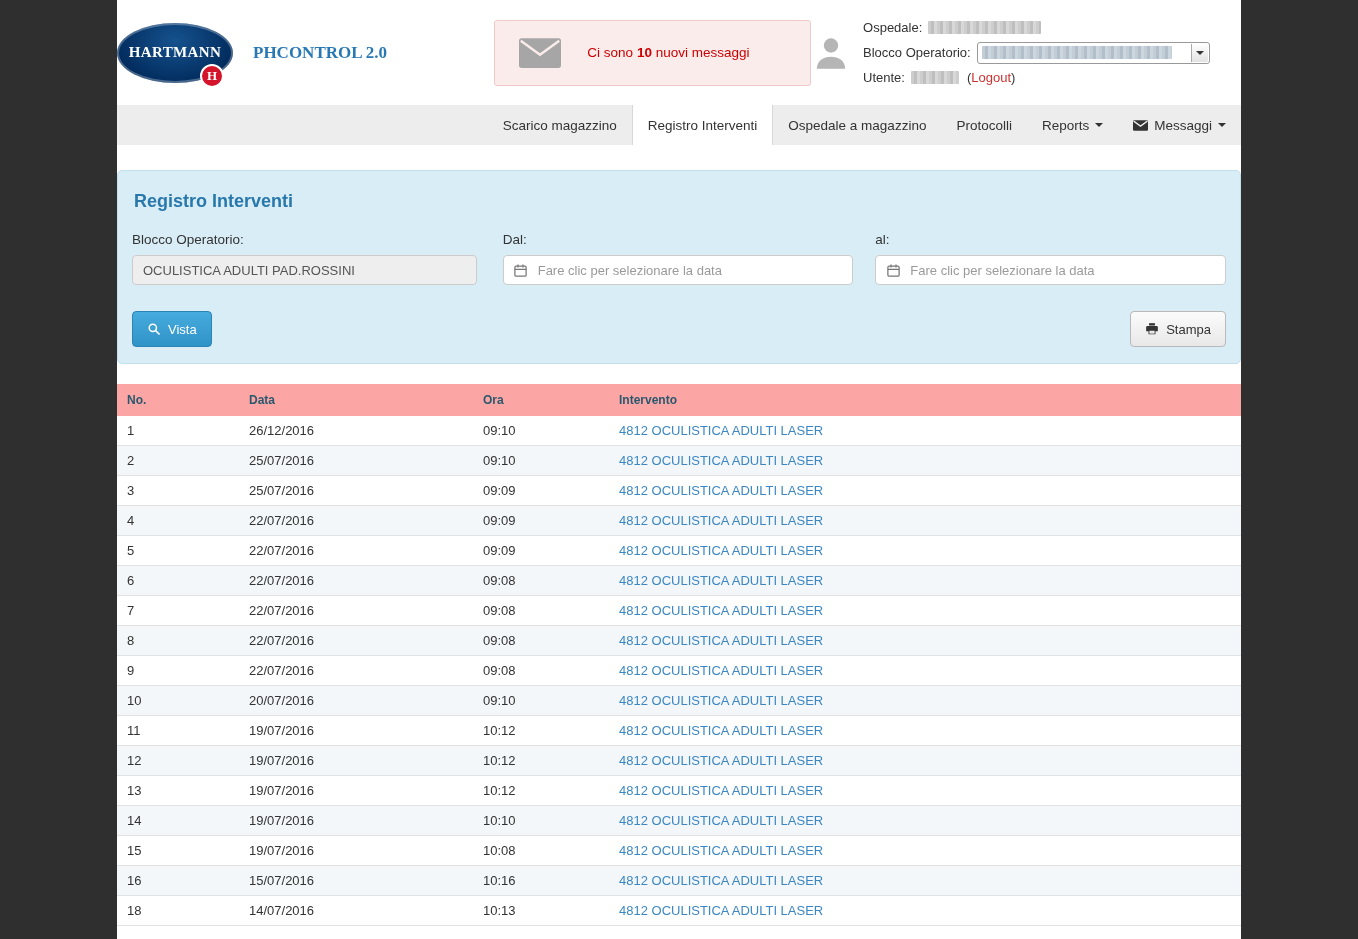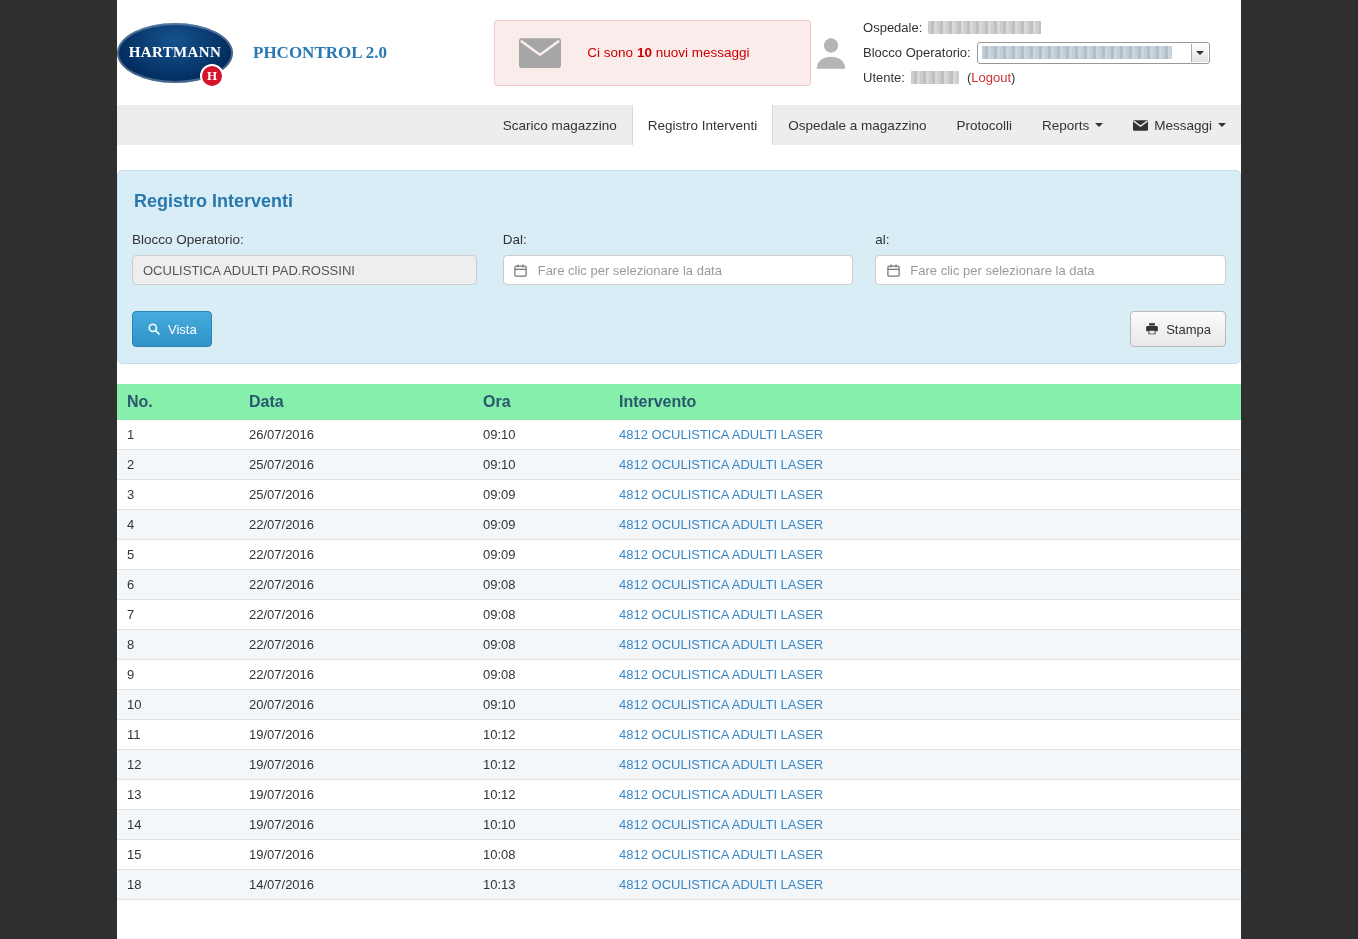--- a/index.html
+++ b/index.html
@@ -77,21 +77,21 @@
   .date-input::placeholder { color:#9a9a9a; opacity:1; }
   .btn-row { display:flex; justify-content:space-between; margin-top:26px; }
   .btn { display:inline-flex; align-items:center; gap:7px; height:36px; padding:0 14px; border-radius:4px;
          font-size:13px; cursor:pointer; font-family:"Liberation Sans", sans-serif; }
   .btn-vista { background:linear-gradient(#46abdd,#3093c8); border:1px solid #2b84b5; color:#fff; }
   .btn-stampa { background:linear-gradient(#fbfbfb,#e8e8e8); border:1px solid #b9b9b9; color:#333; }
   .btn svg { width:14px; height:14px; }
 
   
   .registry-table { width:100%; border-collapse:collapse; margin-top:20px; }
-  .registry-table th { background:#86efac; color:#29586e; font-weight:bold; font-size:16px;
+  .registry-table th { background:#fca5a5; color:#29586e; font-weight:bold; font-size:12px;
                        text-align:left; padding:9px 10px; }
   .registry-table td { font-size:13px; color:#333; padding:7px 10px; border-bottom:1px solid #e2e2e2; }
   .registry-table tr:nth-child(even) td { background:#f3f7fa; }
   .col-no { width:122px; } .col-data { width:234px; } .col-ora { width:136px; }
   .ilink { color:#3c87c3; text-decoration:none; cursor:pointer; }
 </style>
 </head>
 <body>
 
 <div class="page">
@@ -242,21 +242,21 @@
         <tr>
           <th class="col-no">No.</th>
           <th class="col-data">Data</th>
           <th class="col-ora">Ora</th>
           <th>Intervento</th>
         </tr>
       </thead>
       <tbody>
           <tr>
         <td>1</td>
-        <td>26/07/2016</td>
+        <td>26/12/2016</td>
         <td>09:10</td>
         <td>
           <a class="ilink">4812 OCULISTICA ADULTI LASER</a>
         </td>
       </tr>
           <tr>
         <td>2</td>
         <td>25/07/2016</td>
         <td>09:10</td>
         <td>
@@ -361,20 +361,28 @@
       </tr>
           <tr>
         <td>15</td>
         <td>19/07/2016</td>
         <td>10:08</td>
         <td>
           <a class="ilink">4812 OCULISTICA ADULTI LASER</a>
         </td>
       </tr>
           <tr>
+        <td>16</td>
+        <td>15/07/2016</td>
+        <td>10:16</td>
+        <td>
+          <a class="ilink">4812 OCULISTICA ADULTI LASER</a>
+        </td>
+      </tr>
+          <tr>
         <td>18</td>
         <td>14/07/2016</td>
         <td>10:13</td>
         <td>
           <a class="ilink">4812 OCULISTICA ADULTI LASER</a>
         </td>
       </tr>
         </tbody>
     </table>
 

